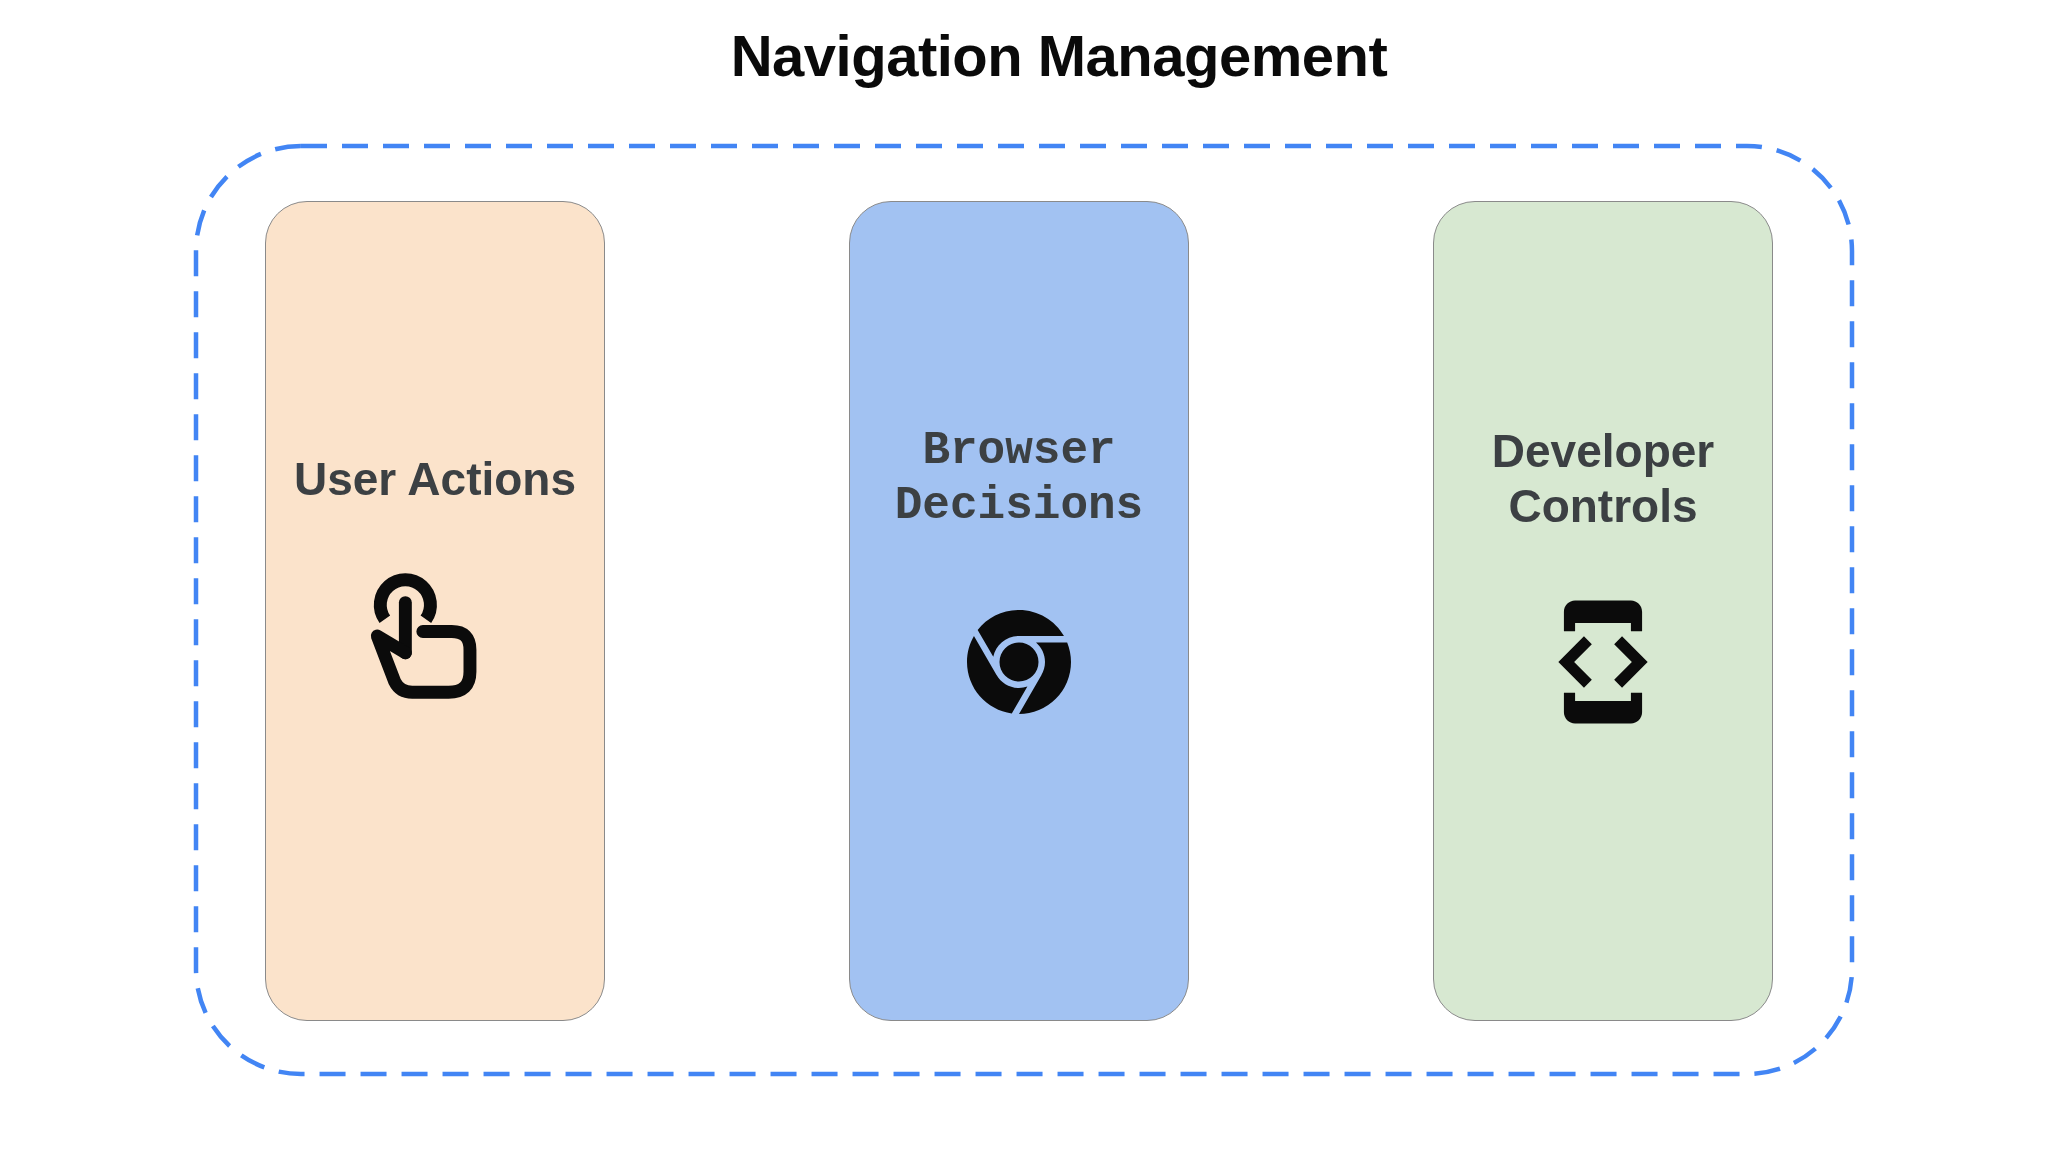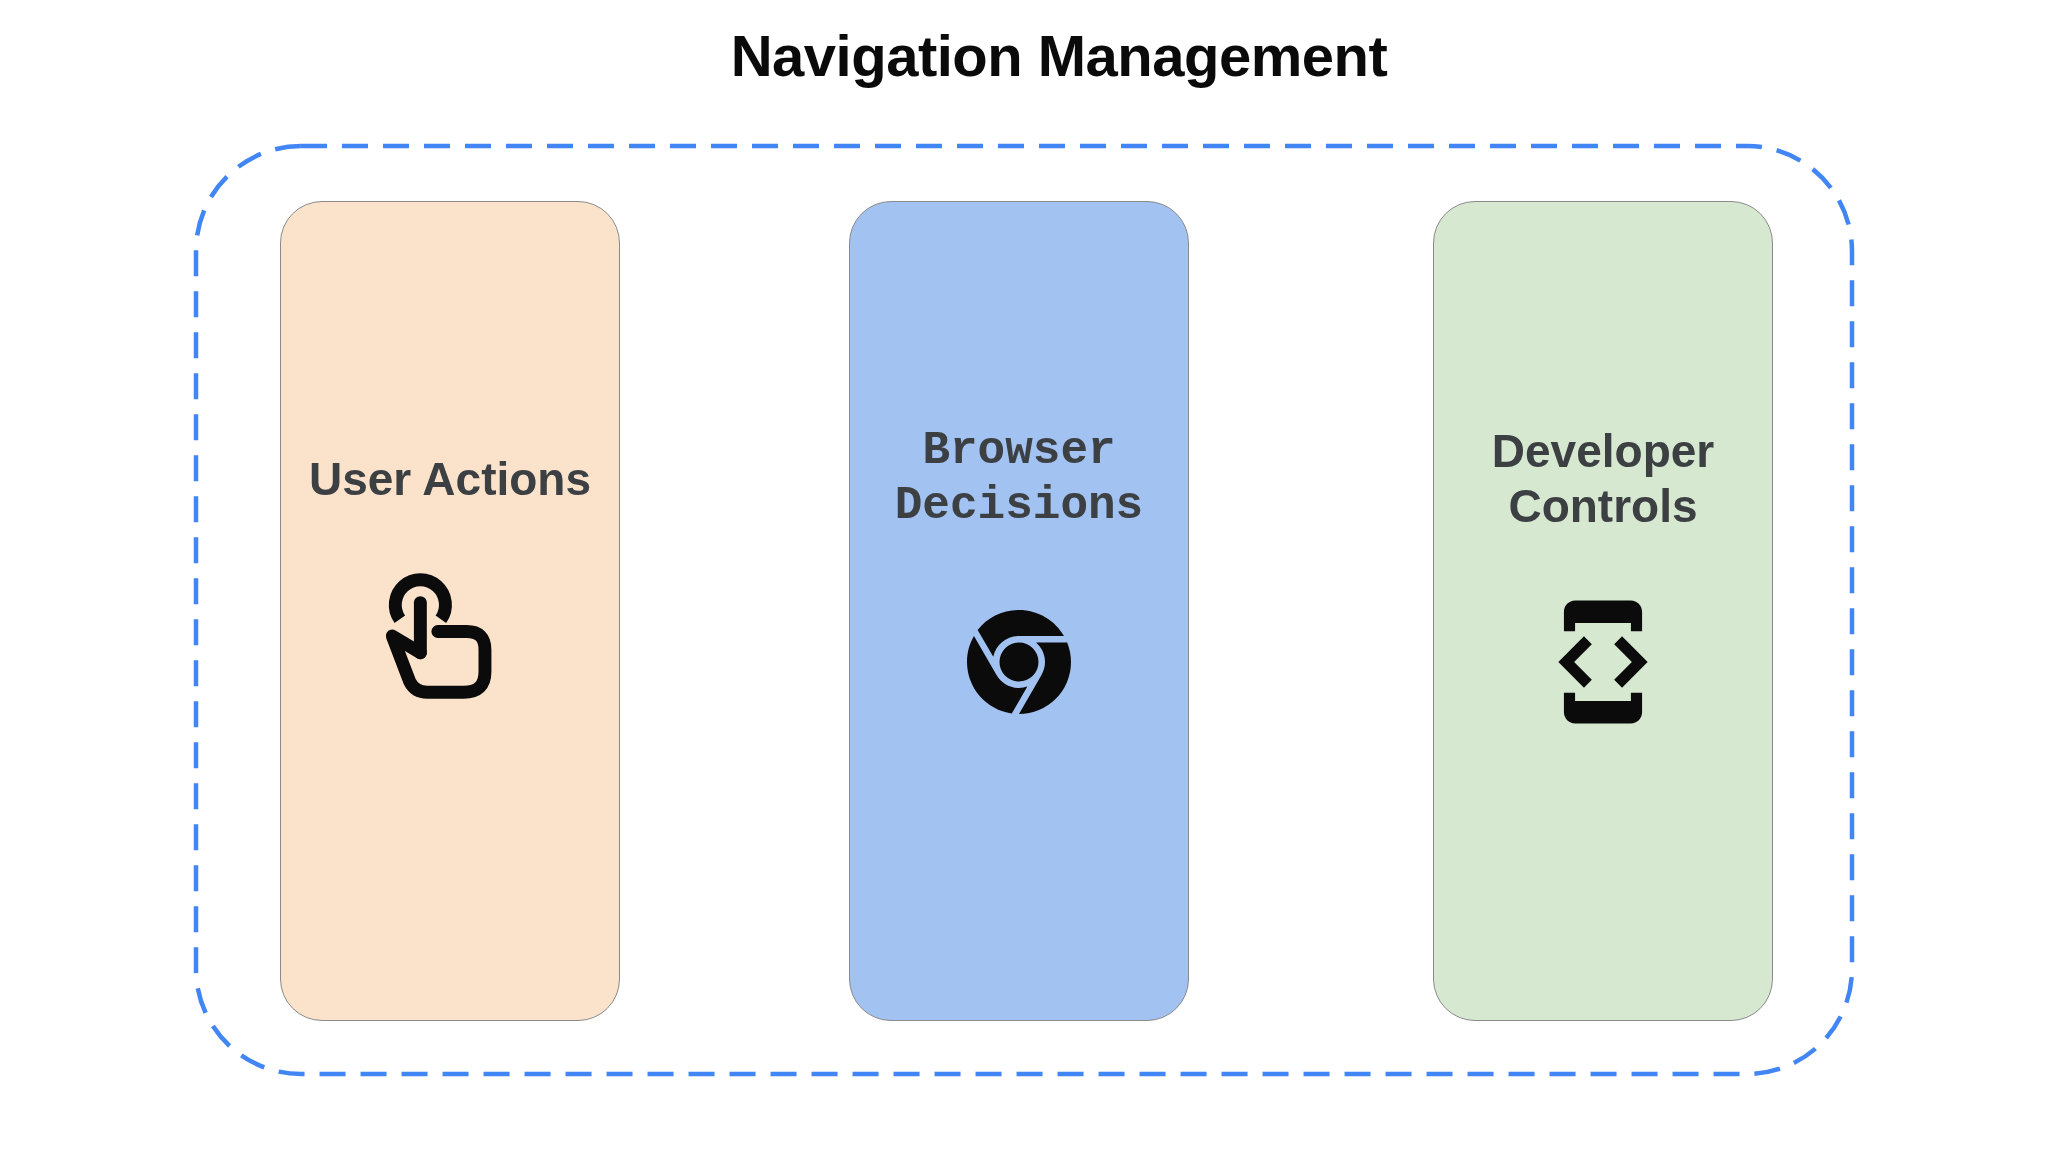--- a/index.html
+++ b/index.html
@@ -50,21 +50,21 @@
     gap: 48px;
     transform: translateY(0);
   }
   .card-inner {
     display: flex;
     flex-direction: column;
     align-items: center;
     gap: 48px;
     transform: translateY(-28px);
   }
-  .card-1 { left: 280px; }
+  .card-1 { left: 265px; }
   .card-2 { left: 849px; font-family: Liberation Mono, monospace; }
   .card-3 { left: 1433px; }
   .card-label {
     font-size: 46px;
     line-height: 55px;
     font-weight: 700;
     color: #3c4043;
     text-align: center;
     max-width: 290px;
   }

